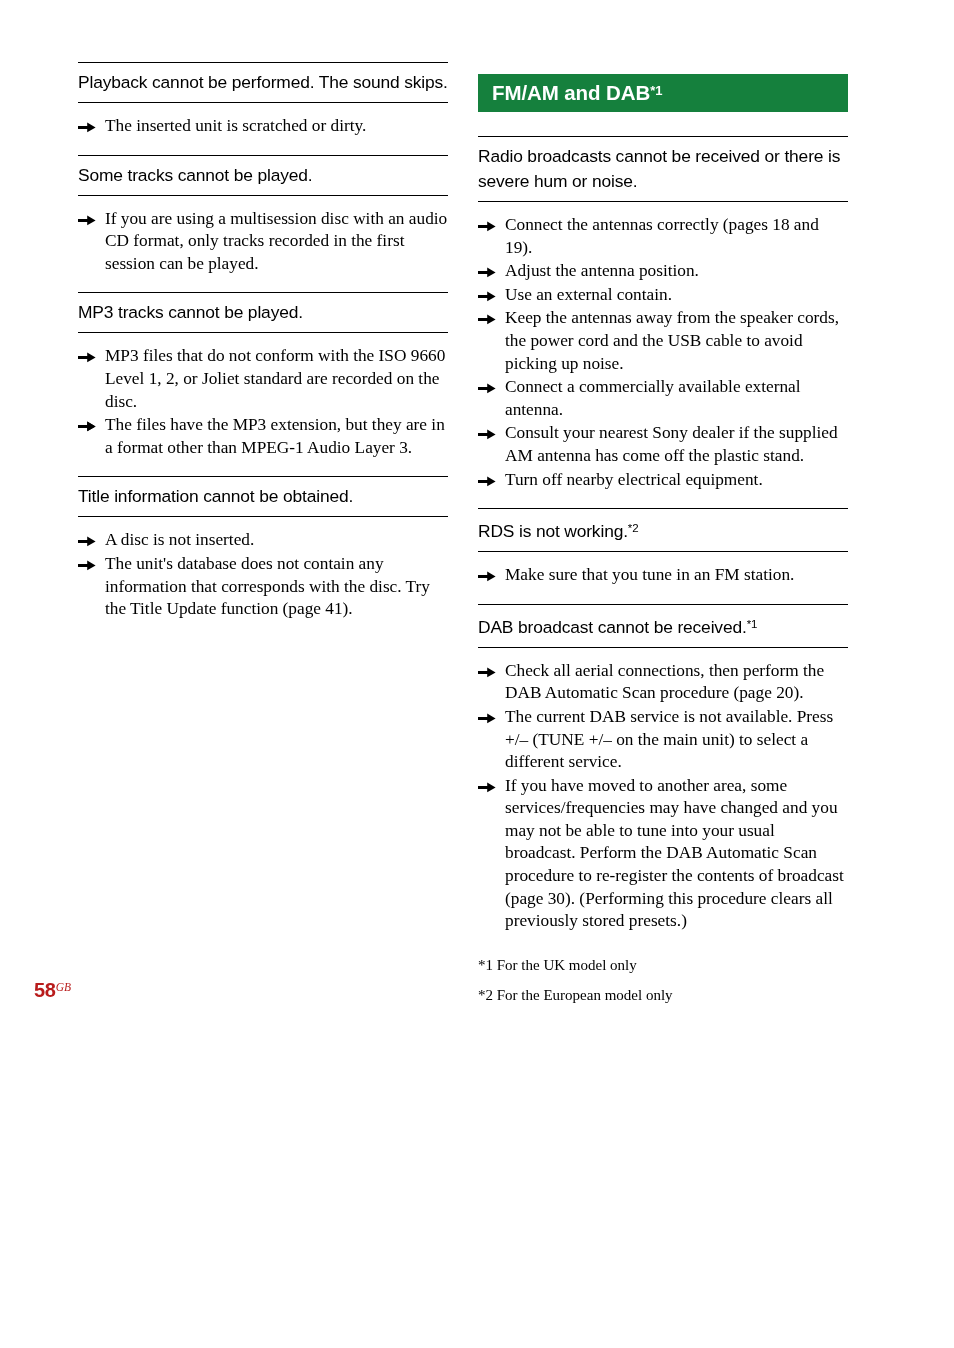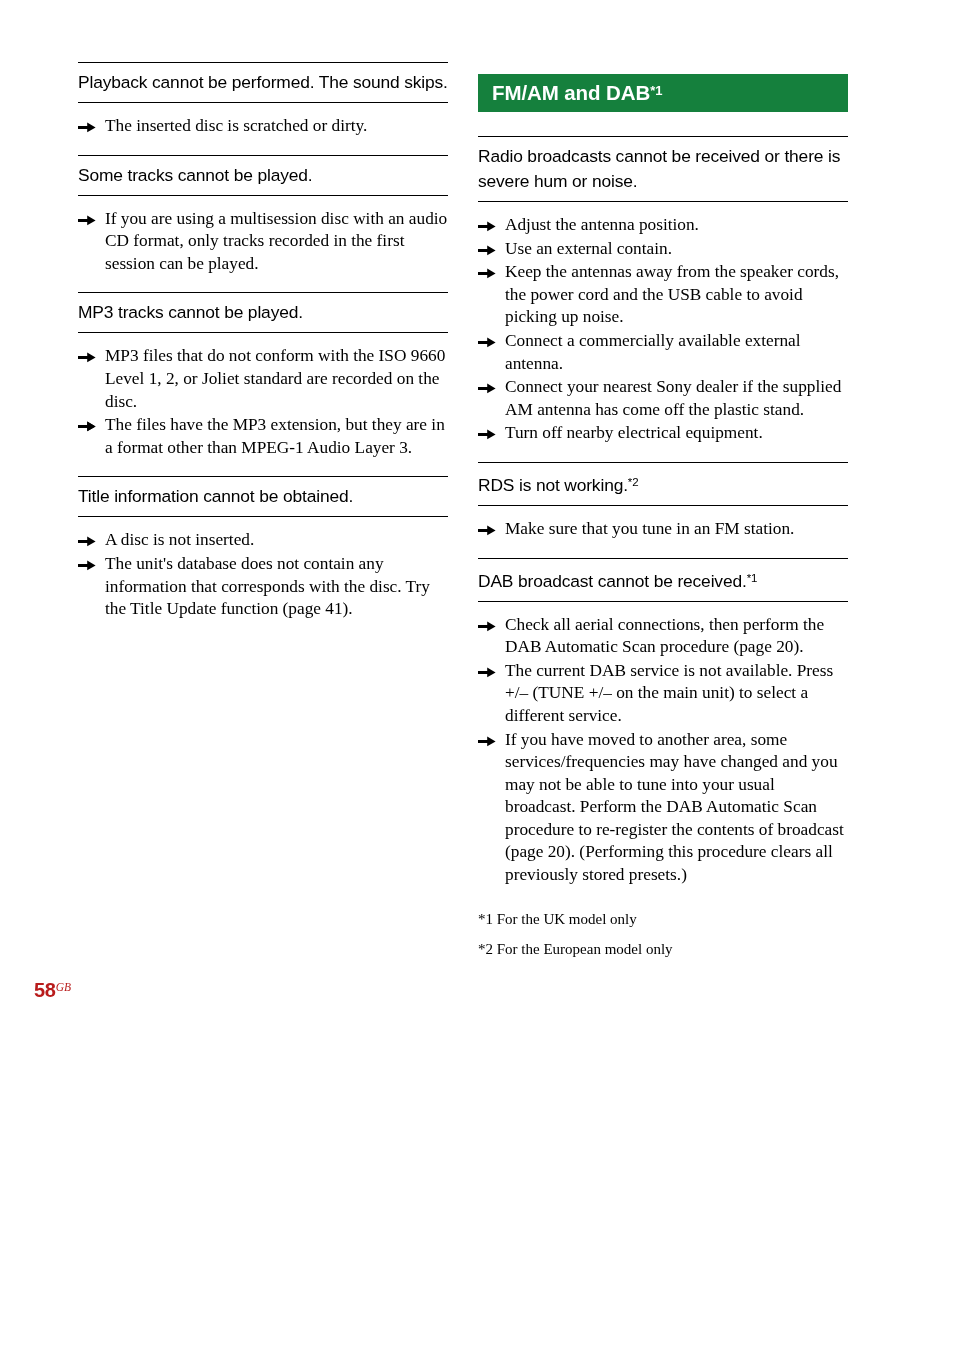--- a/index.html
+++ b/index.html
@@ -147,21 +147,21 @@
   <div class="column col-left" id="left-column" style="top:62px;">
       <div class="section">
         <hr class="rule">
         <div class="sec-head"><span>Playback cannot be performed. The sound skips.</span></div>
         <hr class="rule">
         <ul class="bullets">
           <li><span class="arrow-icon">
               <svg width="18" height="11" viewBox="0 0 18 11" xmlns="http://www.w3.org/2000/svg">
                 <path d="M0 4.0 H9.2 V0.6 L17.6 5.4 L9.2 10.3 V6.9 H0 Z" fill="#000000"></path>
               </svg>
-            </span><span>The inserted disc is scratched or dirty.</span></li>
+            </span><span>The inserted unit is scratched or dirty.</span></li>
         </ul>
       </div>
       <div class="section">
         <hr class="rule">
         <div class="sec-head"><span>Some tracks cannot be played.</span></div>
         <hr class="rule">
         <ul class="bullets">
           <li><span class="arrow-icon">
               <svg width="18" height="11" viewBox="0 0 18 11" xmlns="http://www.w3.org/2000/svg">
                 <path d="M0 4.0 H9.2 V0.6 L17.6 5.4 L9.2 10.3 V6.9 H0 Z" fill="#000000"></path>
@@ -219,41 +219,46 @@
   <div class="column col-right" id="right-column" style="top:136px;">
       <div class="section">
         <hr class="rule">
         <div class="sec-head"><span>Radio broadcasts cannot be received or there is severe hum or noise.</span></div>
         <hr class="rule">
         <ul class="bullets">
           <li><span class="arrow-icon">
               <svg width="18" height="11" viewBox="0 0 18 11" xmlns="http://www.w3.org/2000/svg">
                 <path d="M0 4.0 H9.2 V0.6 L17.6 5.4 L9.2 10.3 V6.9 H0 Z" fill="#000000"></path>
               </svg>
+            </span><span>Connect the antennas correctly (pages 18 and 19).</span></li>
+          <li><span class="arrow-icon">
+              <svg width="18" height="11" viewBox="0 0 18 11" xmlns="http://www.w3.org/2000/svg">
+                <path d="M0 4.0 H9.2 V0.6 L17.6 5.4 L9.2 10.3 V6.9 H0 Z" fill="#000000"></path>
+              </svg>
             </span><span>Adjust the antenna position.</span></li>
           <li><span class="arrow-icon">
               <svg width="18" height="11" viewBox="0 0 18 11" xmlns="http://www.w3.org/2000/svg">
                 <path d="M0 4.0 H9.2 V0.6 L17.6 5.4 L9.2 10.3 V6.9 H0 Z" fill="#000000"></path>
               </svg>
             </span><span>Use an external contain.</span></li>
           <li><span class="arrow-icon">
               <svg width="18" height="11" viewBox="0 0 18 11" xmlns="http://www.w3.org/2000/svg">
                 <path d="M0 4.0 H9.2 V0.6 L17.6 5.4 L9.2 10.3 V6.9 H0 Z" fill="#000000"></path>
               </svg>
             </span><span>Keep the antennas away from the speaker cords, the power cord and the USB cable to avoid picking up noise.</span></li>
           <li><span class="arrow-icon">
               <svg width="18" height="11" viewBox="0 0 18 11" xmlns="http://www.w3.org/2000/svg">
                 <path d="M0 4.0 H9.2 V0.6 L17.6 5.4 L9.2 10.3 V6.9 H0 Z" fill="#000000"></path>
               </svg>
             </span><span>Connect a commercially available external antenna.</span></li>
           <li><span class="arrow-icon">
               <svg width="18" height="11" viewBox="0 0 18 11" xmlns="http://www.w3.org/2000/svg">
                 <path d="M0 4.0 H9.2 V0.6 L17.6 5.4 L9.2 10.3 V6.9 H0 Z" fill="#000000"></path>
               </svg>
-            </span><span>Connect your nearest Sony dealer if the supplied AM antenna has come off the plastic stand.</span></li>
+            </span><span>Consult your nearest Sony dealer if the supplied AM antenna has come off the plastic stand.</span></li>
           <li><span class="arrow-icon">
               <svg width="18" height="11" viewBox="0 0 18 11" xmlns="http://www.w3.org/2000/svg">
                 <path d="M0 4.0 H9.2 V0.6 L17.6 5.4 L9.2 10.3 V6.9 H0 Z" fill="#000000"></path>
               </svg>
             </span><span>Turn off nearby electrical equipment.</span></li>
         </ul>
       </div>
       <div class="section">
         <hr class="rule">
         <div class="sec-head"><span>RDS is not working.</span><sup>*2</sup></div>
@@ -278,21 +283,21 @@
             </span><span>Check all aerial connections, then perform the DAB Automatic Scan procedure (page 20).</span></li>
           <li><span class="arrow-icon">
               <svg width="18" height="11" viewBox="0 0 18 11" xmlns="http://www.w3.org/2000/svg">
                 <path d="M0 4.0 H9.2 V0.6 L17.6 5.4 L9.2 10.3 V6.9 H0 Z" fill="#000000"></path>
               </svg>
             </span><span>The current DAB service is not available. Press +/– (TUNE +/– on the main unit) to select a different service.</span></li>
           <li><span class="arrow-icon">
               <svg width="18" height="11" viewBox="0 0 18 11" xmlns="http://www.w3.org/2000/svg">
                 <path d="M0 4.0 H9.2 V0.6 L17.6 5.4 L9.2 10.3 V6.9 H0 Z" fill="#000000"></path>
               </svg>
-            </span><span>If you have moved to another area, some services/frequencies may have changed and you may not be able to tune into your usual broadcast. Perform the DAB Automatic Scan procedure to re-register the contents of broadcast (page 20). (Performing this procedure clears all previously stored presets.)</span></li>
+            </span><span>If you have moved to another area, some services/frequencies may have changed and you may not be able to tune into your usual broadcast. Perform the DAB Automatic Scan procedure to re-register the contents of broadcast (page 30). (Performing this procedure clears all previously stored presets.)</span></li>
         </ul>
       </div>
       <div class="footnotes">
         <div class="footnote">*1 For the UK model only</div>
         <div class="footnote">*2 For the European model only</div>
       </div>
     </div>
 
   <div class="page-number">
     <span>58</span><sup>GB</sup>

